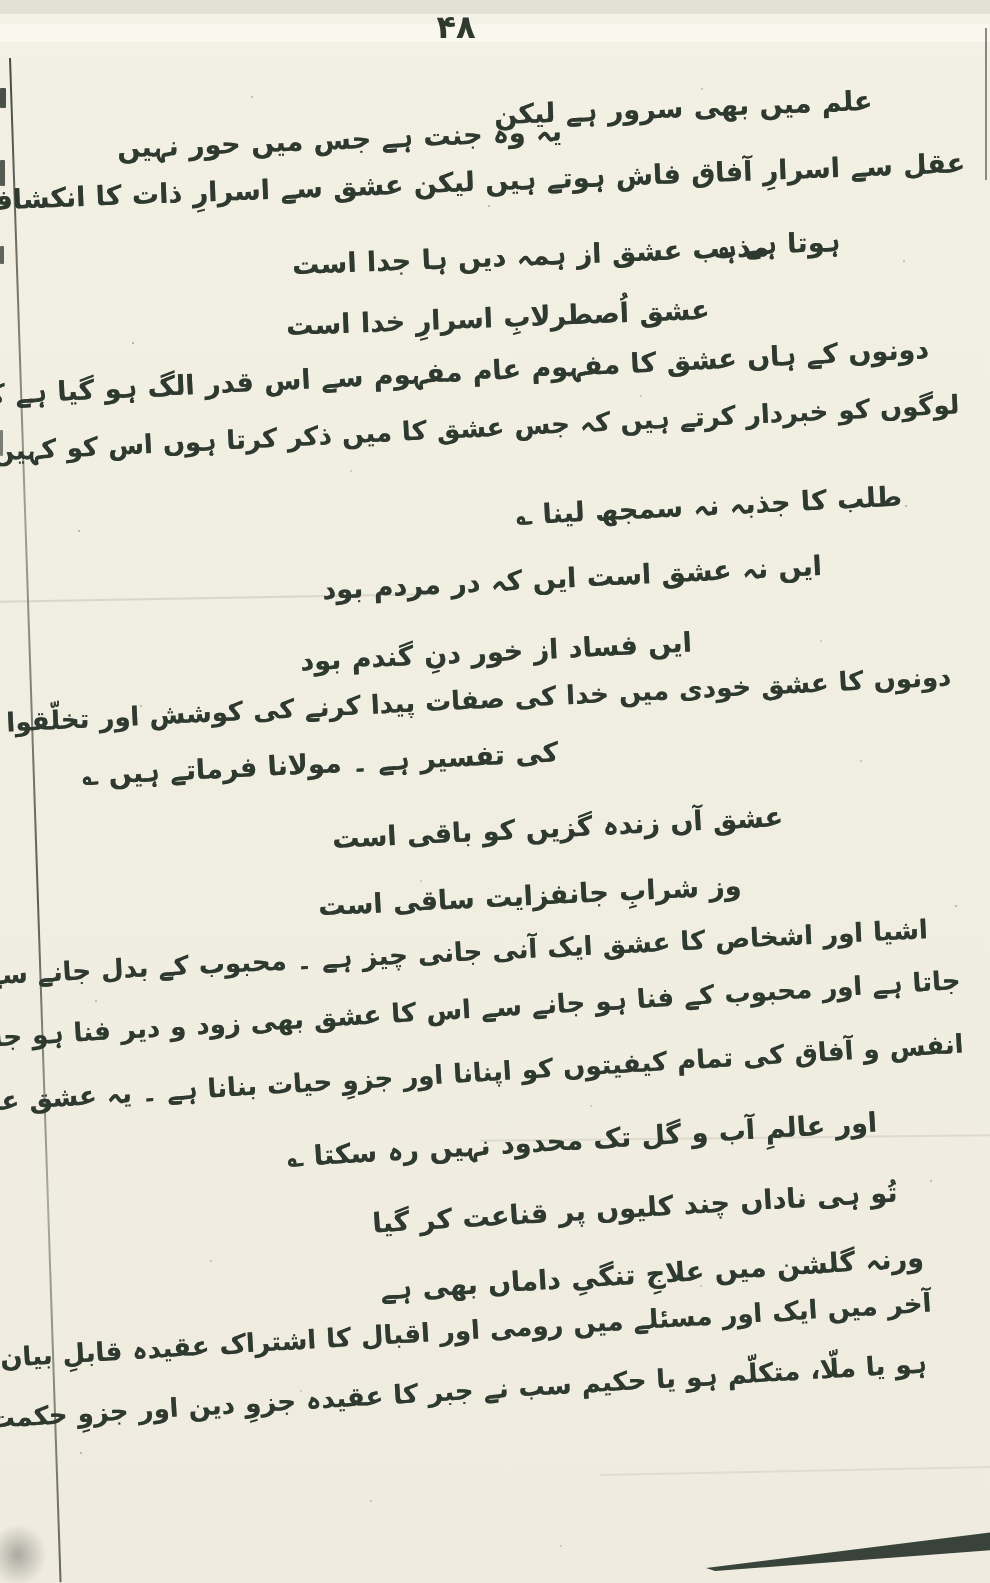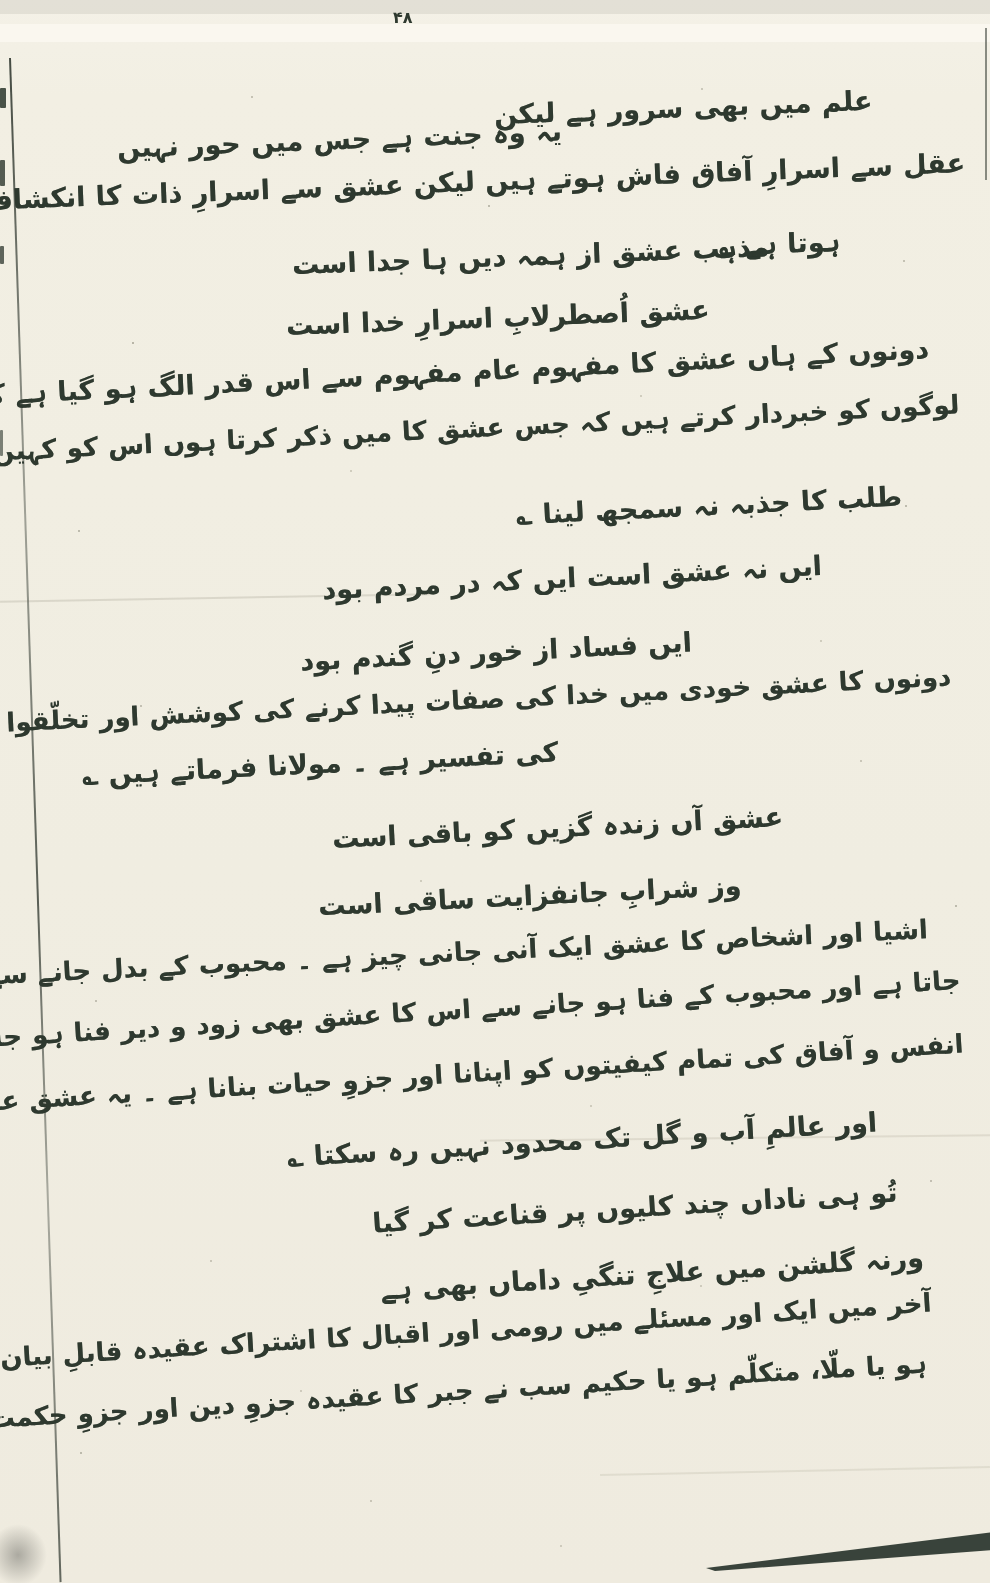--- a/index.html
+++ b/index.html
@@ -43,22 +43,22 @@
       95px 1000px rgba(92,88,70,.4), 590px 1105px rgba(92,88,70,.3),
       930px 1180px rgba(92,88,70,.4), 210px 1260px rgba(92,88,70,.35),
       700px 1285px rgba(92,88,70,.3), 80px 1452px rgba(92,88,70,.45),
       370px 1500px rgba(92,88,70,.35), 560px 1545px rgba(92,88,70,.3),
       820px 640px rgba(92,88,70,.3), 640px 395px rgba(92,88,70,.3),
       300px 1390px rgba(92,88,70,.3), 500px 755px rgba(92,88,70,.25);
     border-radius:50%;
   }
   
   .pagenum{
-    position:absolute;left:393px;top:8px;width:60px;text-align:left;
-    font-size:16px;font-weight:bold;color:#2e392f;direction:rtl;
+    position:absolute;left:426px;top:8px;width:60px;text-align:center;
+    font-size:32px;font-weight:bold;color:#2e392f;direction:rtl;
   }
   .ln{
     position:absolute;white-space:nowrap;direction:rtl;unicode-bidi:embed;
     font-weight:bold;color:#2e392f;font-size:27px;word-spacing:1px;
     text-shadow:0 0 .4px rgba(46,57,47,.55);
   }
   .r1{transform:rotate(-2.2deg);}
   .r2{transform:rotate(-2.8deg);}
   .r3{transform:rotate(-3.4deg);}
   .l1{right:118px;top:92px;}

